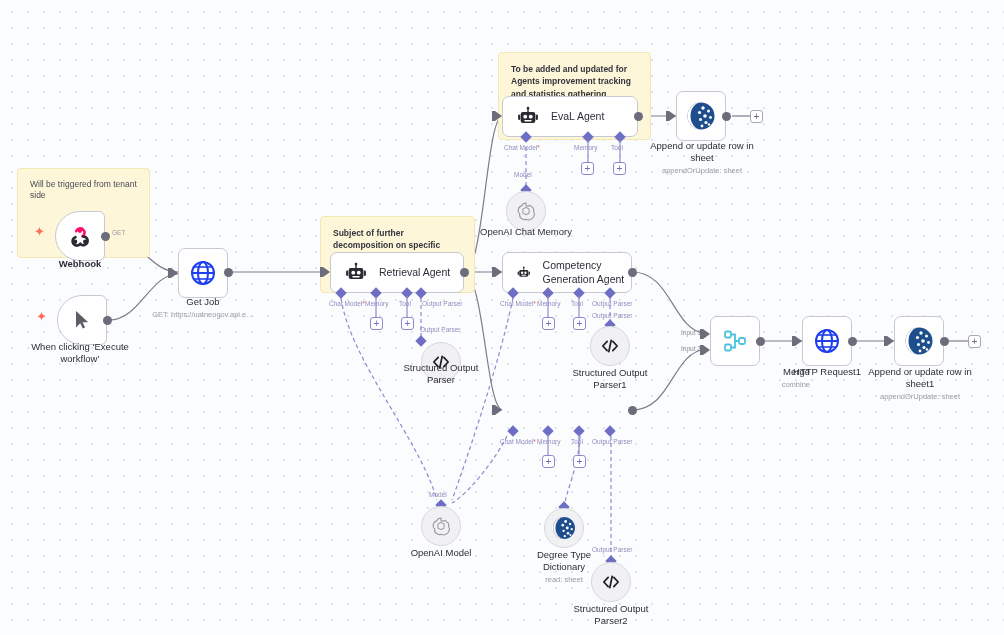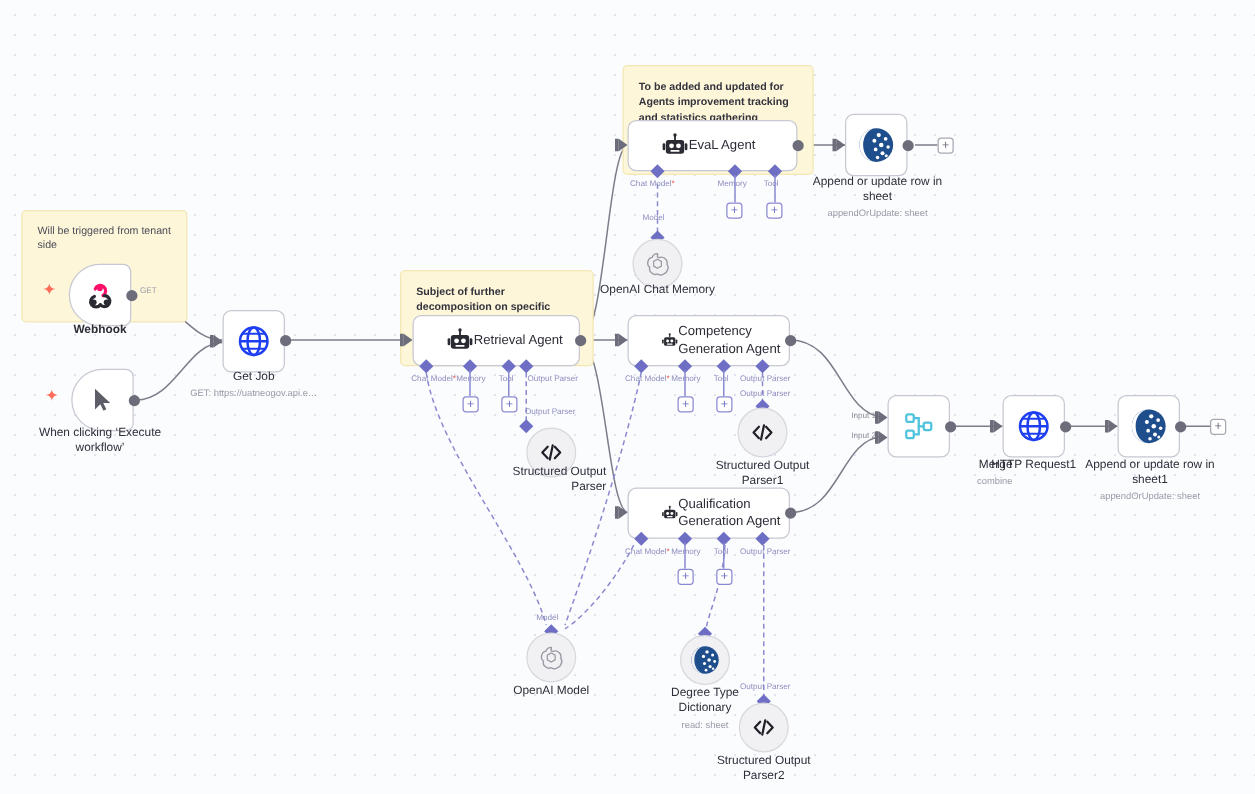--- a/index.html
+++ b/index.html
@@ -33,21 +33,21 @@
   
   .node {
     position: absolute;
     background: #ffffff;
     border: 1px solid #c7c8d2;
     border-radius: 7px;
     display: flex; align-items: center;
   }
   .node.small { width: 50px; height: 50px; justify-content: center; }
   .node.trigger { border-radius: 28px 7px 7px 28px; }
-  .node.agent { padding-left: 26px; gap: 0; }
+  .node.agent { padding-left: 14px; gap: 12px; }
 
   .node-caption {
     position: absolute;
     text-align: center;
     font-size: 9.5px;
     color: #2d2d38;
     line-height: 1.25;
     width: 150px;
     left: 50%;
     transform: translateX(-50%);
@@ -343,21 +343,21 @@
   <div class="port-label" style="left:420px; top:326px;">Output Parser</div>
 
   <div class="diamond" style="left:417px; top:337px;"></div>
   <div class="circle-node" style="left:421px; top:342px;">
     <svg class="glyph" width="20" height="20" viewBox="0 0 24 24">
       <path d="M8.6 6.5 L3.4 12 L8.6 17.5" fill="none" stroke="#1f1f28" stroke-width="2.1" stroke-linecap="round" stroke-linejoin="round"></path>
       <path d="M15.4 6.5 L20.6 12 L15.4 17.5" fill="none" stroke="#1f1f28" stroke-width="2.1" stroke-linecap="round" stroke-linejoin="round"></path>
       <line x1="13.4" y1="5.2" x2="10.6" y2="18.8" stroke="#1f1f28" stroke-width="2.1" stroke-linecap="round"></line>
     </svg>
   </div>
-  <div class="circle-caption" style="left:441px; top:372px; width:88px;text-align:right;">
+  <div class="circle-caption" style="left:441px; top:362px; width:88px;">
     <span>Structured Output Parser</span>
   </div>
 
   <div class="port-in" style="left:495px; top:267px;"></div>
   <div class="node agent" style="left:502px; top:252px; width:130px; height:41px;">
     <svg class="glyph" width="22" height="22" viewBox="0 0 24 24">
       <rect x="4" y="6.5" width="16" height="12" rx="2.4" fill="#2a2a33"></rect>
       <circle cx="9" cy="11.6" r="2.1" fill="#fff"></circle>
       <circle cx="15" cy="11.6" r="2.1" fill="#fff"></circle>
       <rect x="8" y="15.3" width="8" height="1.5" rx="0.6" fill="#fff"></rect>
@@ -397,33 +397,20 @@
       <path d="M8.6 6.5 L3.4 12 L8.6 17.5" fill="none" stroke="#1f1f28" stroke-width="2.1" stroke-linecap="round" stroke-linejoin="round"></path>
       <path d="M15.4 6.5 L20.6 12 L15.4 17.5" fill="none" stroke="#1f1f28" stroke-width="2.1" stroke-linecap="round" stroke-linejoin="round"></path>
       <line x1="13.4" y1="5.2" x2="10.6" y2="18.8" stroke="#1f1f28" stroke-width="2.1" stroke-linecap="round"></line>
     </svg>
   </div>
   <div class="circle-caption" style="left:610px; top:367px; width:90px;">
     <span>Structured Output Parser1</span>
   </div>
 
   <div class="port-in" style="left:495px; top:405px;"></div>
-  <div class="node agent" style="left:502px; top:390px; width:130px; height:41px;">
-    <svg class="glyph" width="22" height="22" viewBox="0 0 24 24">
-      <rect x="4" y="6.5" width="16" height="12" rx="2.4" fill="#2a2a33"></rect>
-      <circle cx="9" cy="11.6" r="2.1" fill="#fff"></circle>
-      <circle cx="15" cy="11.6" r="2.1" fill="#fff"></circle>
-      <rect x="8" y="15.3" width="8" height="1.5" rx="0.6" fill="#fff"></rect>
-      <rect x="11.2" y="2.6" width="1.6" height="4" fill="#2a2a33"></rect>
-      <circle cx="12" cy="2.2" r="1.5" fill="#2a2a33"></circle>
-      <rect x="1.2" y="9.4" width="2.3" height="6" rx="1.1" fill="#2a2a33"></rect>
-      <rect x="20.5" y="9.4" width="2.3" height="6" rx="1.1" fill="#2a2a33"></rect>
-    </svg>
-    <span class="agent-label">Qualification Generation Agent</span>
-  </div>
   <div class="port-out" style="left:628px; top:406px;"></div>
   <div class="diamond" style="left:509px; top:427px;"></div>
   <div class="port-label" style="left:500px; top:438px;">
     <span>Chat Model</span><span class="req">*</span>
   </div>
   <div class="diamond" style="left:544px; top:427px;"></div>
   <div class="port-label" style="left:537px; top:438px;">Memory</div>
   <div class="diamond" style="left:575px; top:427px;"></div>
   <div class="port-label" style="left:571px; top:438px;">Tool</div>
   <div class="diamond" style="left:606px; top:427px;"></div>

